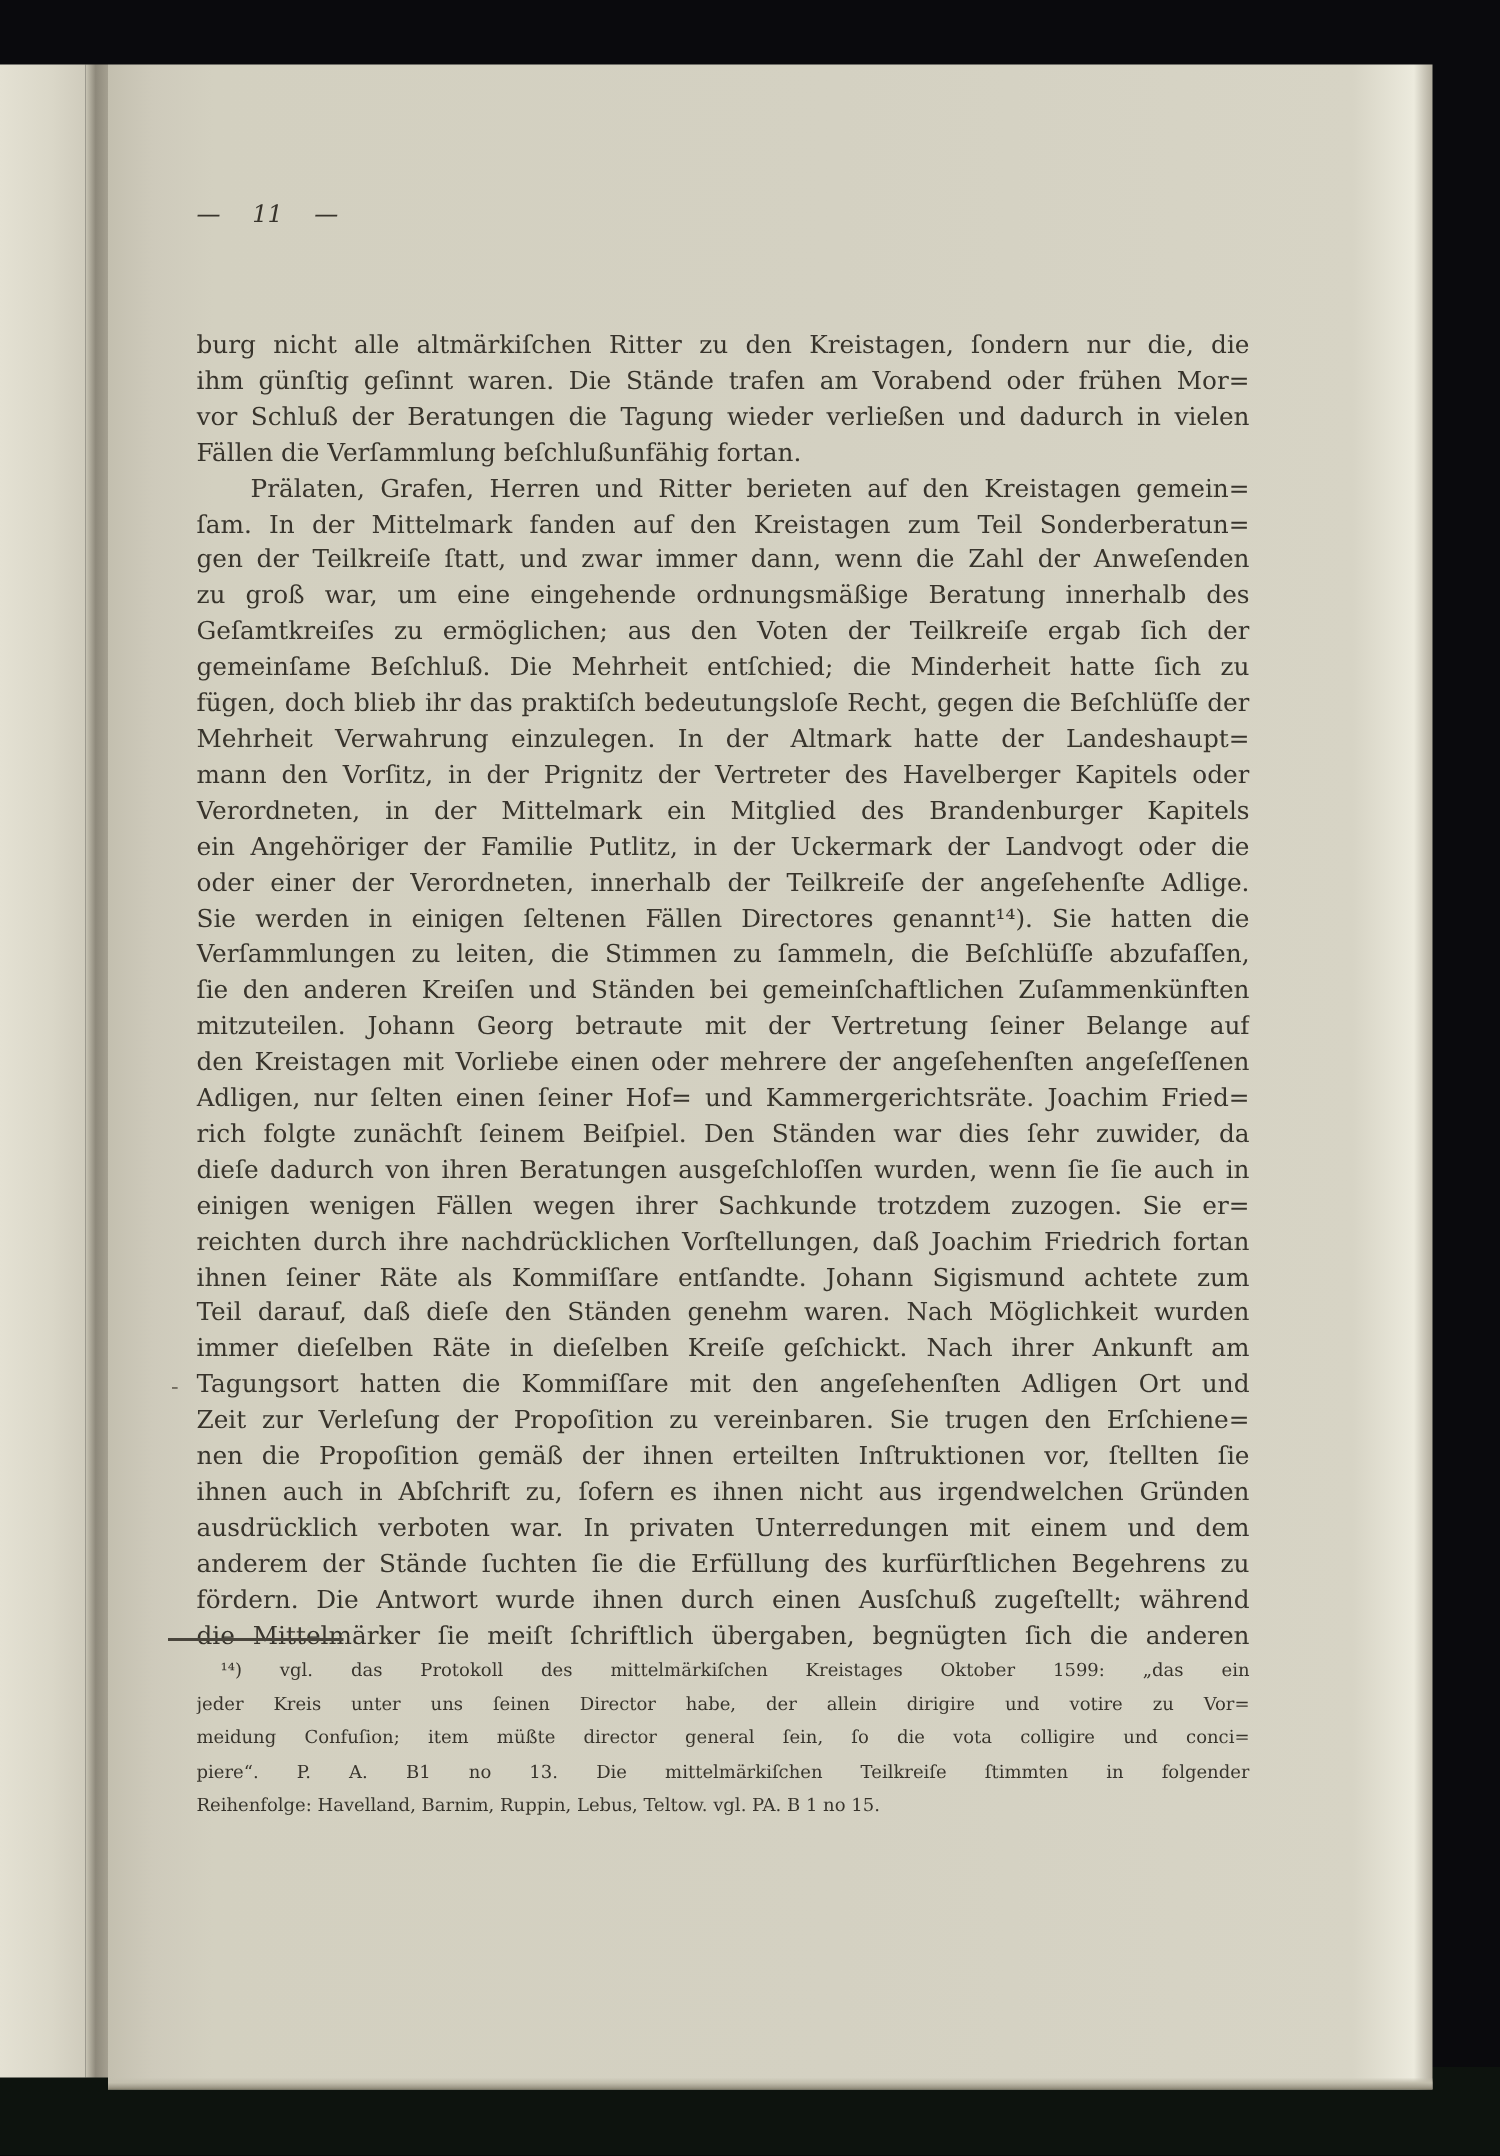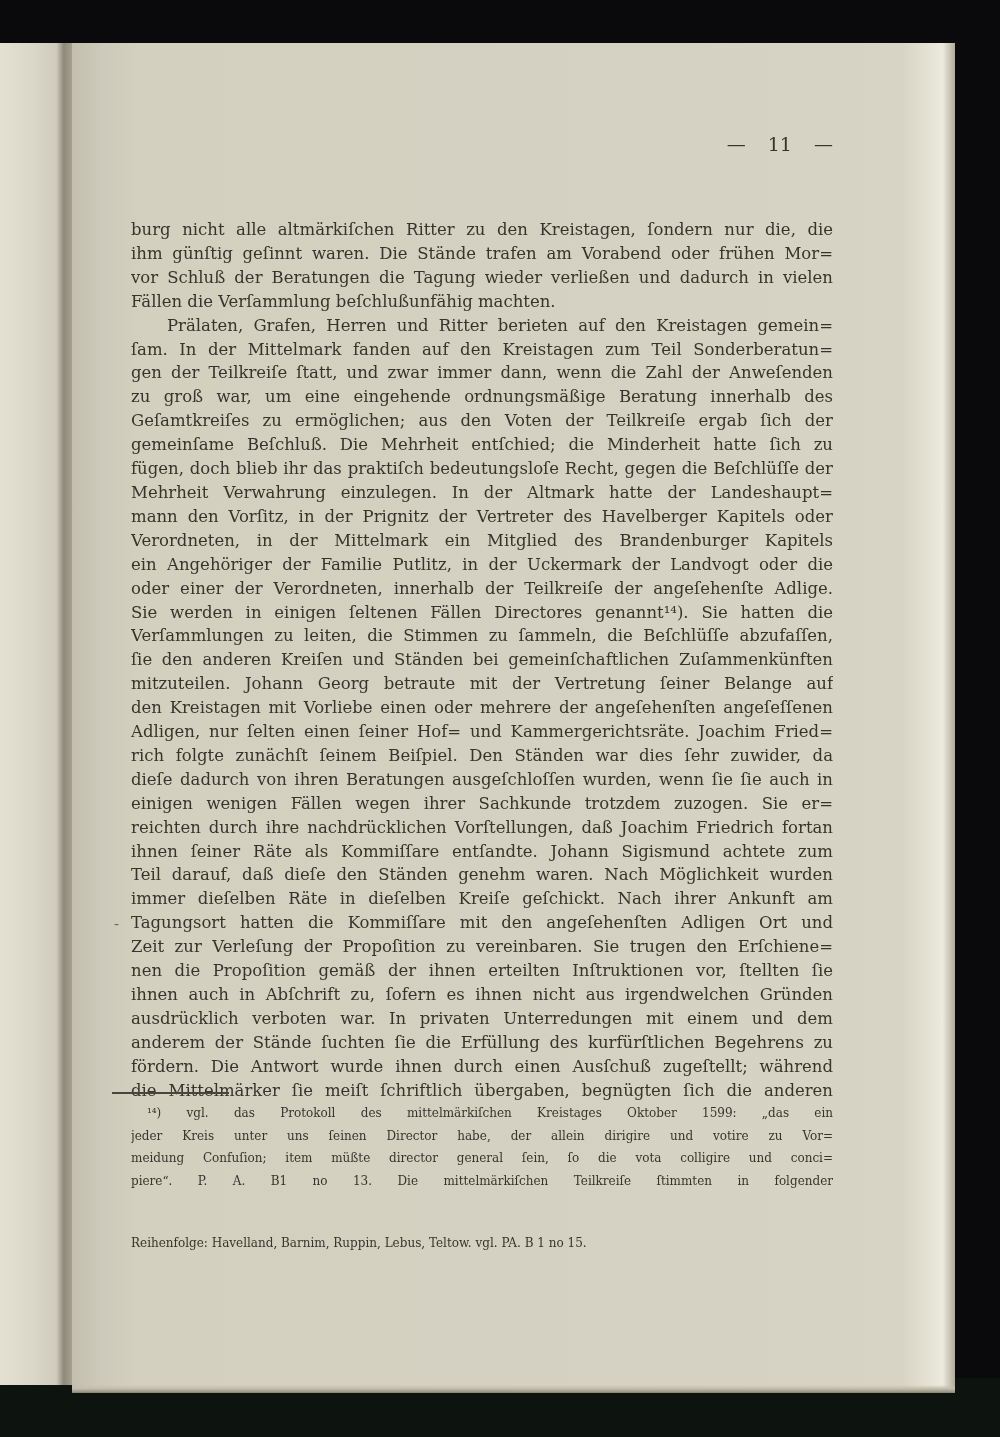--- a/index.html
+++ b/index.html
@@ -8,49 +8,49 @@
   .bottom-bg{position:absolute;left:0;right:0;top:1378px;bottom:0;background:var(--background-bottom,#0d130e);}
   .prev-page{position:absolute;left:0;top:43px;width:57px;height:1342px;
     background:linear-gradient(90deg,#e4e1d3 0%,#dad7c8 60%,#cfcbbc 100%);}
   .gutter{position:absolute;left:57px;top:43px;width:15px;height:1342px;
     background:linear-gradient(90deg,#cac6b6 0%,var(--gutter-shadow,#8e897b) 45%,#a5a091 100%);}
   .page{position:absolute;left:72px;top:43px;width:883px;height:1350px;
     background:linear-gradient(90deg,#c3bfaf 0px,#cecabb 30px,#d3d0c0 70px,
       var(--paper,#d4d1c2) 55%,#d7d4c5 94%,var(--page-edge-highlight,#eceadd) 98.6%,#b0ab9c 100%);}
   .page::after{content:"";position:absolute;left:0;right:0;bottom:0;height:8px;
     background:linear-gradient(180deg,rgba(0,0,0,0) 0%,#c2bead 45%,#a19c8c 80%,#87826f 100%);}
-  .page-number{position:absolute;left:59px;top:90px;width:702px;text-align:right;
-    font-size:19px;font-weight:500;color:var(--ink,#38342c);word-spacing:16px;}
+  .page-number{position:absolute;left:59px;top:90px;width:702px;text-align:left;
+    font-size:16px;font-weight:500;color:var(--ink,#38342c);word-spacing:16px;font-style:italic;}
   .body-text{position:absolute;left:59px;top:135px;width:702px;overflow:hidden;margin-top:40px;}
   .line{font-size:16.5px;line-height:23.9px;font-weight:500;color:var(--ink,#38342c);
     text-align:justify;text-align-last:justify;}
   .line.nj{text-align-last:left;}
   .line.ind{text-indent:36px;}
   .margin-mark{position:absolute;left:42px;top:872px;font-size:15px;color:#6a6559;}
   .footnote-rule{position:absolute;left:40px;top:1049px;width:117px;border-top:2px solid #49453c;}
   .footnote{position:absolute;left:59px;top:1059px;width:702px;overflow:hidden;}
   .fline{font-size:12px;line-height:22.5px;font-weight:500;color:var(--ink,#38342c);
     text-align:justify;text-align-last:justify;}
-  .fline.nj{text-align-last:left;margin-top:40px;}
+  .fline.nj{text-align-last:left;}
   .fline.ind{text-indent:16px;}
 </style>
 </head>
 <body>
 
 <div class="scene">
   <div class="bottom-bg"></div>
   <div class="prev-page"></div>
   <div class="gutter"></div>
   <div class="page">
     <div class="page-number">— 11 —</div>
     <div class="body-text" id="body-text">
         <div class="line">burg nicht alle altmärkiſchen Ritter zu den Kreistagen, ſondern nur die, die</div>
         <div class="line">ihm günſtig geſinnt waren.  Die Stände trafen am Vorabend oder frühen Mor=</div>
         <div class="line">vor Schluß der Beratungen die Tagung wieder verließen und dadurch in vielen</div>
-        <div class="line nj">Fällen die Verſammlung beſchlußunfähig machten.</div>
+        <div class="line nj">Fällen die Verſammlung beſchlußunfähig fortan.</div>
         <div class="line ind">Prälaten, Grafen, Herren und Ritter berieten auf den Kreistagen gemein=</div>
         <div class="line">ſam.  In der Mittelmark fanden auf den Kreistagen zum Teil Sonderberatun=</div>
         <div class="line">gen der Teilkreiſe ſtatt, und zwar immer dann, wenn die Zahl der Anweſenden</div>
         <div class="line">zu groß war, um eine eingehende ordnungsmäßige Beratung innerhalb des</div>
         <div class="line">Geſamtkreiſes zu ermöglichen; aus den Voten der Teilkreiſe ergab ſich der</div>
         <div class="line">gemeinſame Beſchluß.  Die Mehrheit entſchied; die Minderheit hatte ſich zu</div>
         <div class="line">fügen, doch blieb ihr das praktiſch bedeutungsloſe Recht, gegen die Beſchlüſſe der</div>
         <div class="line">Mehrheit Verwahrung einzulegen.  In der Altmark hatte der Landeshaupt=</div>
         <div class="line">mann den Vorſitz, in der Prignitz der Vertreter des Havelberger Kapitels oder</div>
         <div class="line">Verordneten, in der Mittelmark ein Mitglied des Brandenburger Kapitels</div>

